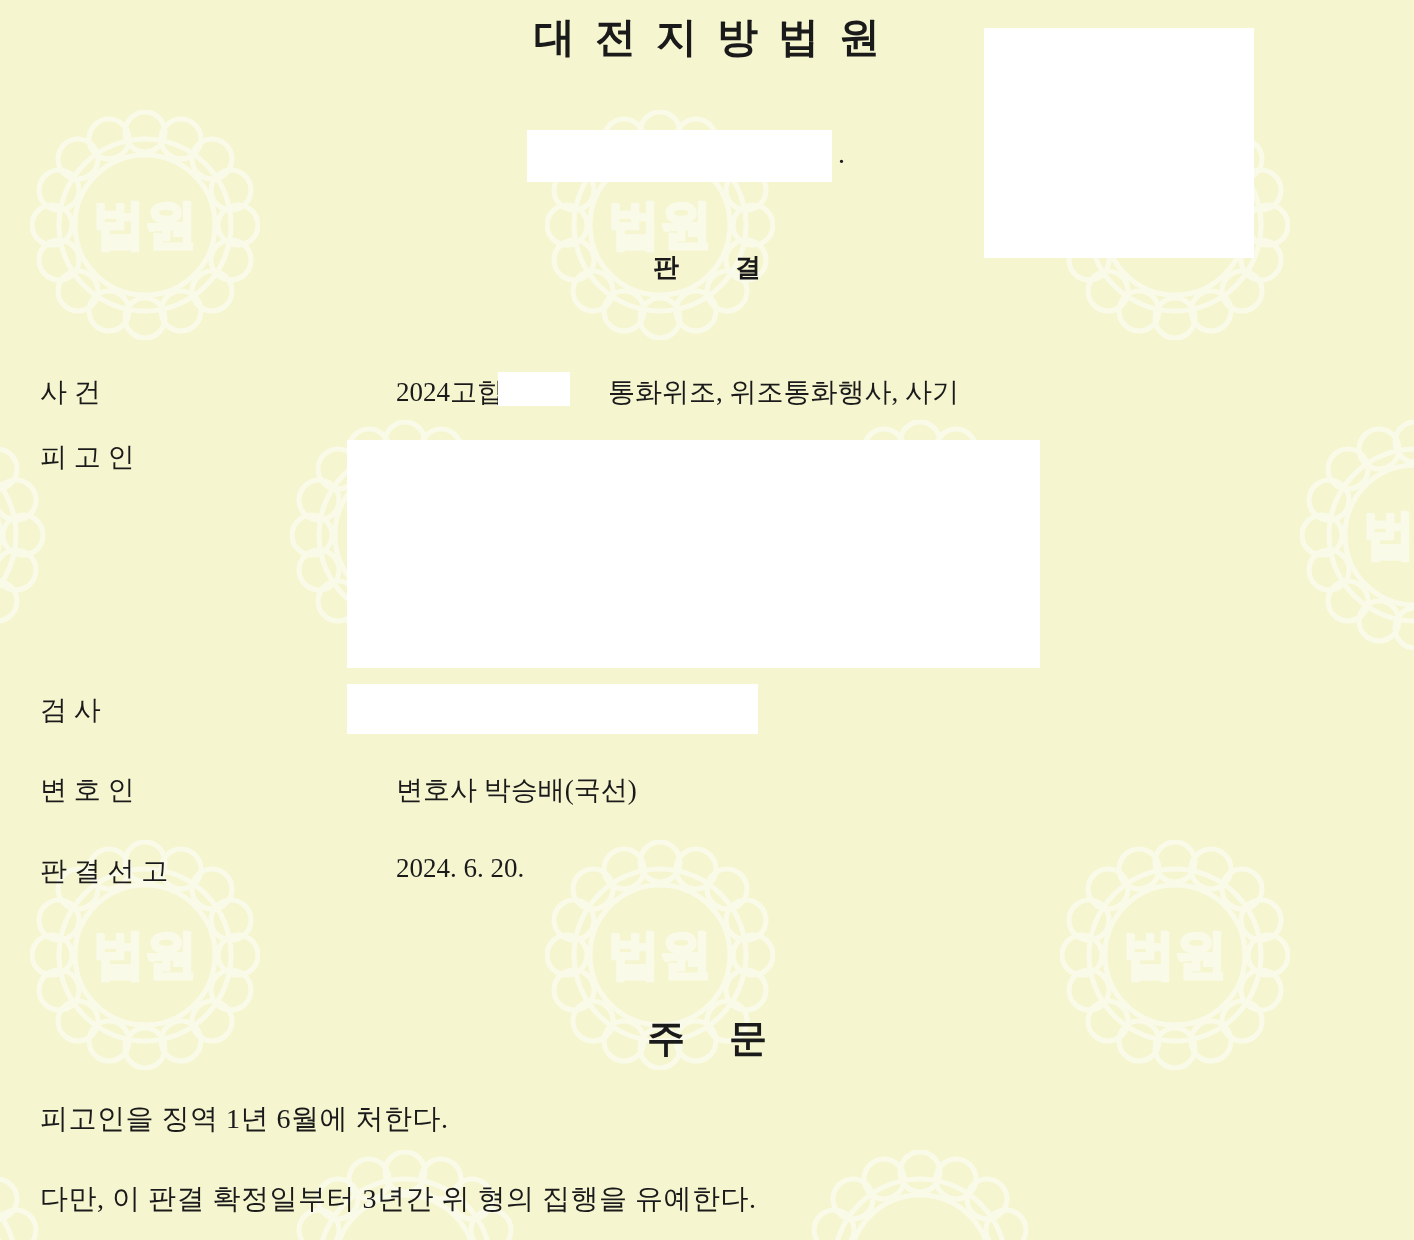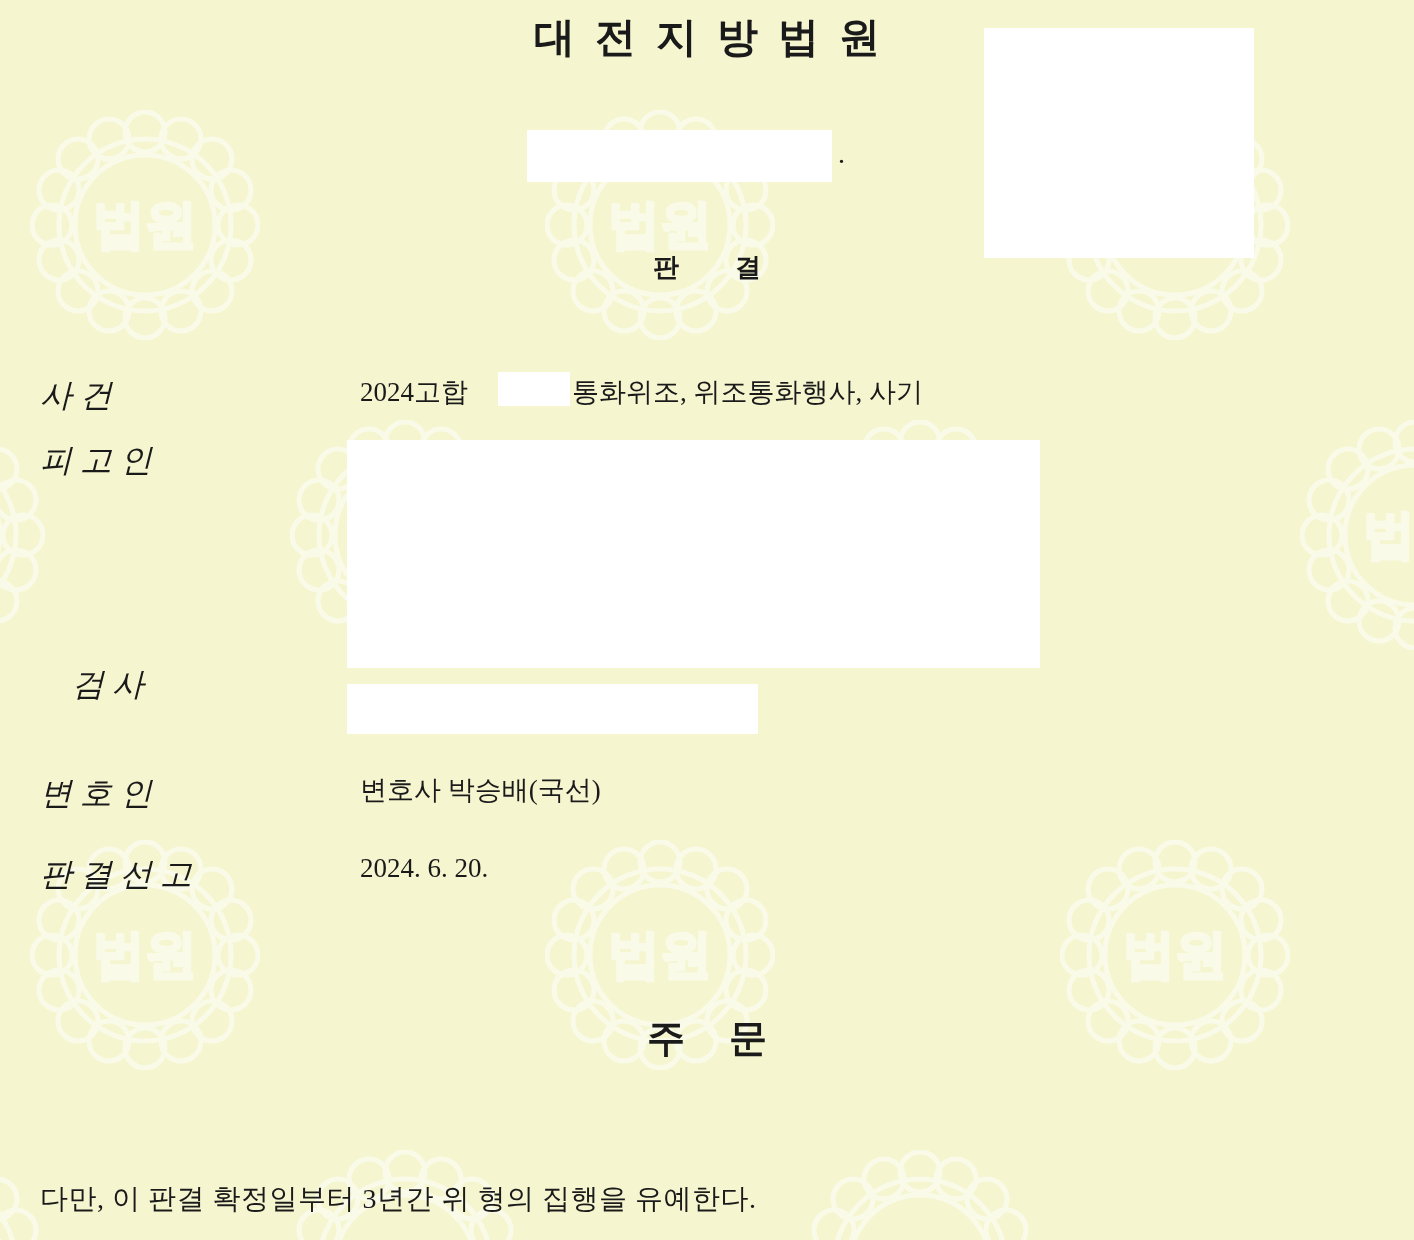--- a/index.html
+++ b/index.html
@@ -74,29 +74,29 @@
   
   .redaction {
     position: absolute;
     background: #ffffff;
     z-index: 3;
   }
 
   
   .field-label {
     position: absolute;
-    font-size: 32px;
+    font-size: 27px;
     font-weight: 500;
     white-space: nowrap;
-    font-style: italic;
   }
   .field-value {
     position: absolute;
     font-size: 27px;
     white-space: nowrap;
+    margin-left: 36px;
   }
 
   .section-heading {
     position: absolute;
     left: 0;
     width: 1414px;
     text-align: center;
     font-size: 38px;
     font-weight: bold;
     letter-spacing: 44px;
@@ -220,30 +220,31 @@
   <div class="period-mark">.</div>
 
   <div class="judgment-word">판결</div>
 
   <div class="field-label" style="left:40px; top:374px;">사        건</div>
   <div class="field-value" style="left:360px; top:374px;">2024고합</div>
   <div class="field-value" style="left:572px; top:374px;">통화위조, 위조통화행사, 사기</div>
 
   <div class="field-label" style="left:40px; top:439px;">피  고  인</div>
 
-  <div class="field-label" style="left:40px; top:663px;margin-left:32px;">검        사</div>
+  <div class="field-label" style="left:40px; top:692px;">검        사</div>
 
   <div class="field-label" style="left:40px; top:772px;">변  호  인</div>
   <div class="field-value" style="left:360px; top:772px;">변호사 박승배(국선)</div>
 
   <div class="field-label" style="left:40px; top:853px;">판 결 선 고</div>
   <div class="field-value" style="left:360px; top:853px;">2024. 6. 20.</div>
 
   <div class="section-heading" style="top:1013px;">주문</div>
 
+  <div class="body-line" style="top:1100px;">피고인을 징역 1년 6월에 처한다.</div>
 
   <div class="body-line" style="top:1180px;">다만, 이 판결 확정일부터 3년간 위 형의 집행을 유예한다.</div>
 
 </div>
 
 <div class="redaction" style="left:984px; top:28px;  width:270px; height:230px;"></div>
 <div class="redaction" style="left:527px; top:130px; width:305px; height:52px;"></div>
 <div class="redaction" style="left:498px; top:372px; width:72px;  height:34px;"></div>
 <div class="redaction" style="left:347px; top:440px; width:693px; height:228px;"></div>
 <div class="redaction" style="left:347px; top:684px; width:411px; height:50px;"></div>

